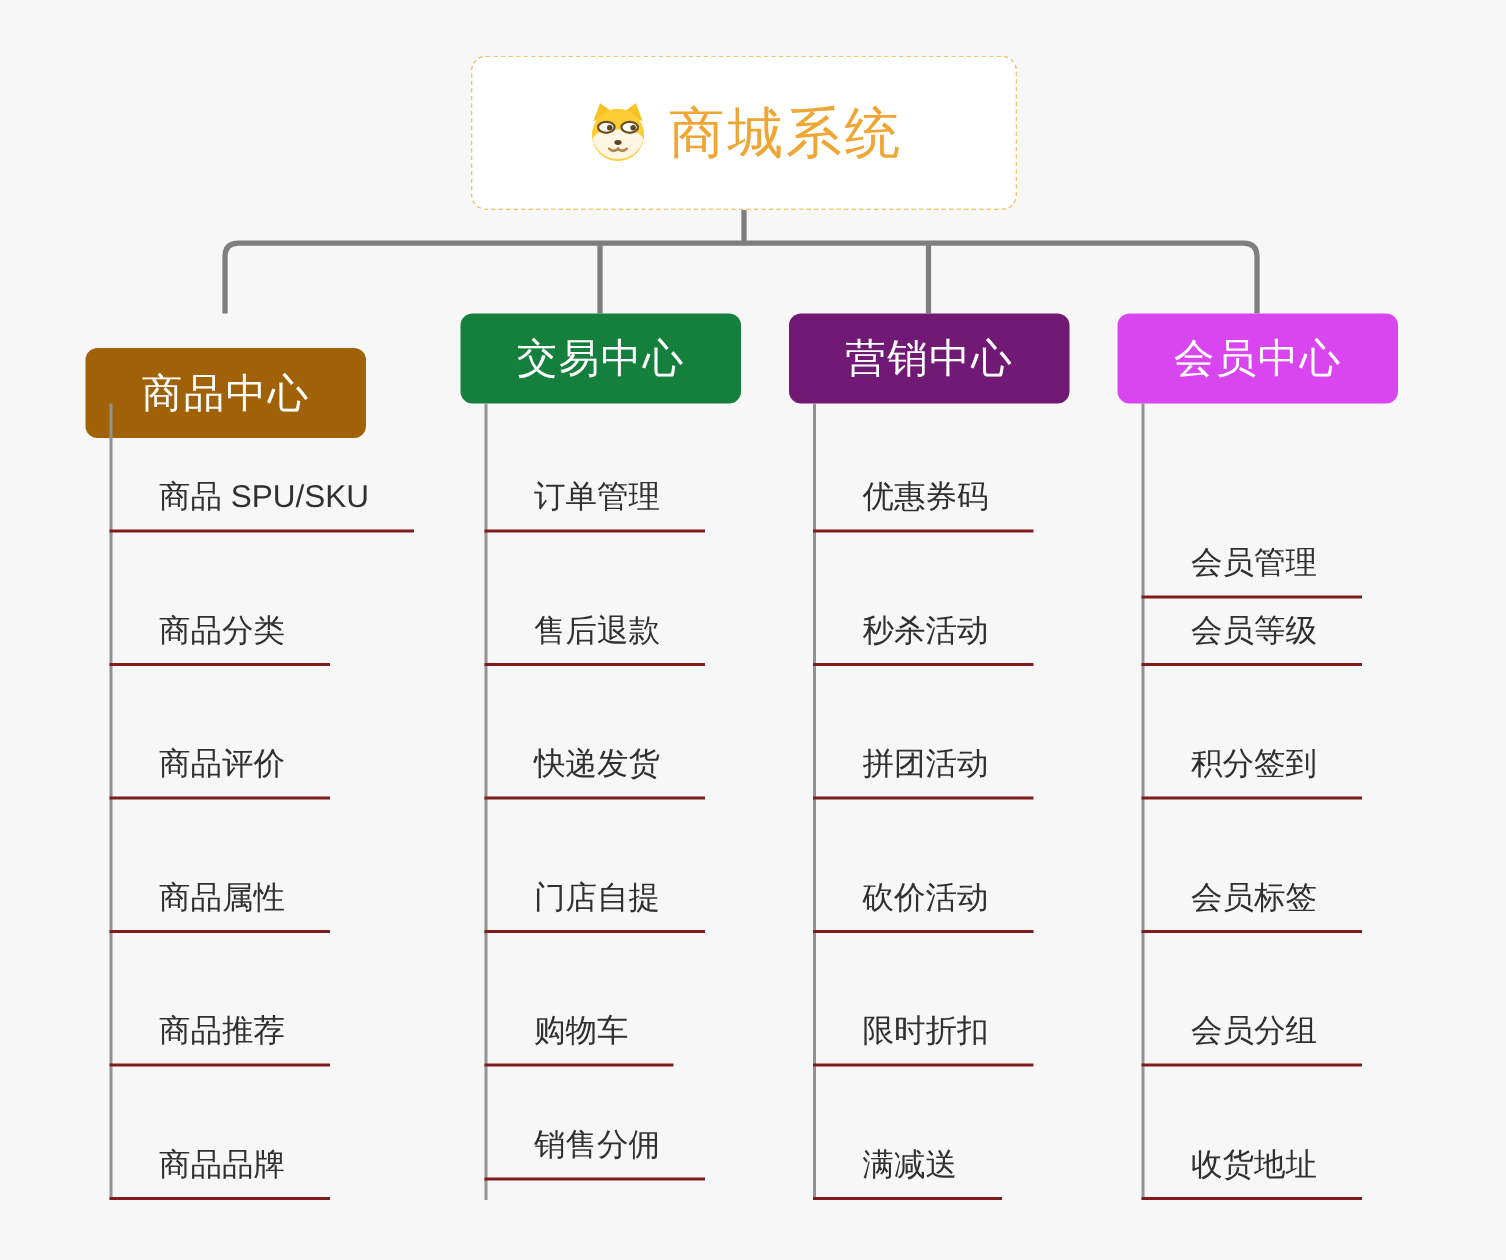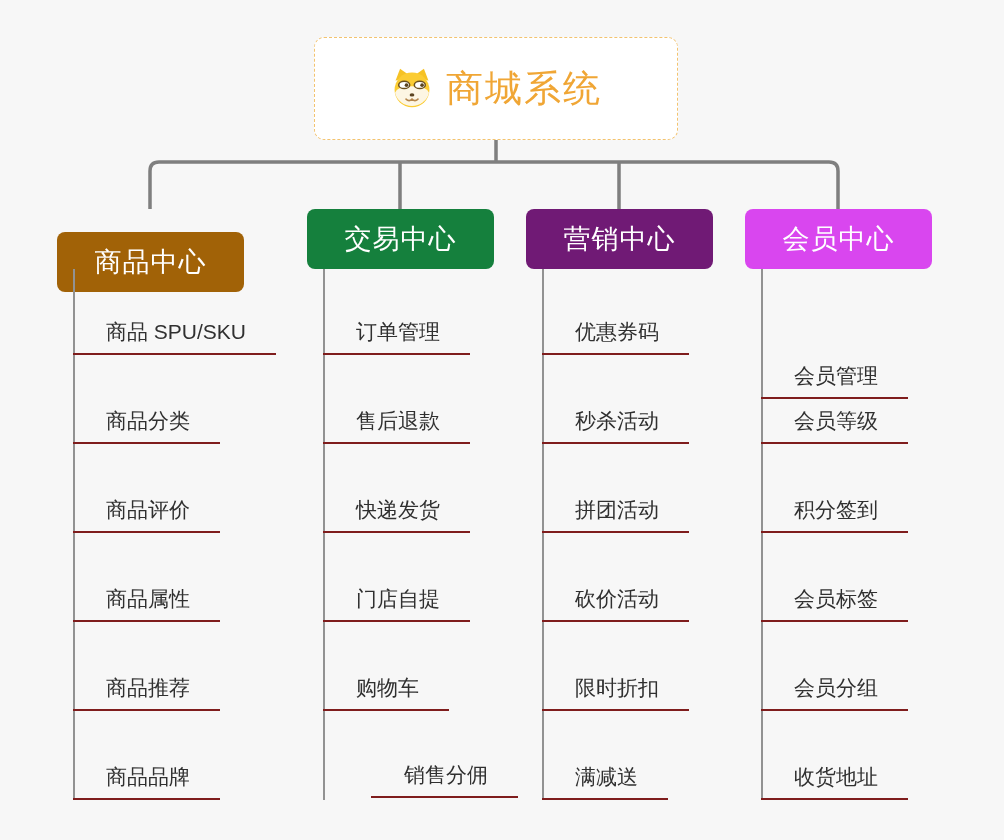--- a/index.html
+++ b/index.html
@@ -82,21 +82,21 @@
       <div class="branch-node" style="left: 307px; top: 209px; background: #15803d;">
         <span class="branch-label">交易中心</span>
       </div>
       <div class="column" style="left: 323px; top: 269px;">
         <div class="trunk" style="height: 531px; background: rgb(146, 146, 146);"></div>
         <div class="child-node" style="top: 49px;">订单管理</div>
         <div class="child-node" style="top: 138px;">售后退款</div>
         <div class="child-node" style="top: 227px;">快递发货</div>
         <div class="child-node" style="top: 316px;">门店自提</div>
         <div class="child-node" style="top: 405px;">购物车</div>
-        <div class="child-node" style="top: 492px; margin-left: 48px;">销售分佣</div>
+        <div class="child-node" style="top: 481px;">销售分佣</div>
       </div>
       <div class="branch-node" style="left: 526px; top: 209px; background: #701a75;">
         <span class="branch-label">营销中心</span>
       </div>
       <div class="column" style="left: 542px; top: 269px;">
         <div class="trunk" style="height: 531px; background: rgb(146, 146, 146);"></div>
         <div class="child-node" style="top: 49px;">优惠券码</div>
         <div class="child-node" style="top: 138px;">秒杀活动</div>
         <div class="child-node" style="top: 227px;">拼团活动</div>
         <div class="child-node" style="top: 316px;">砍价活动</div>

